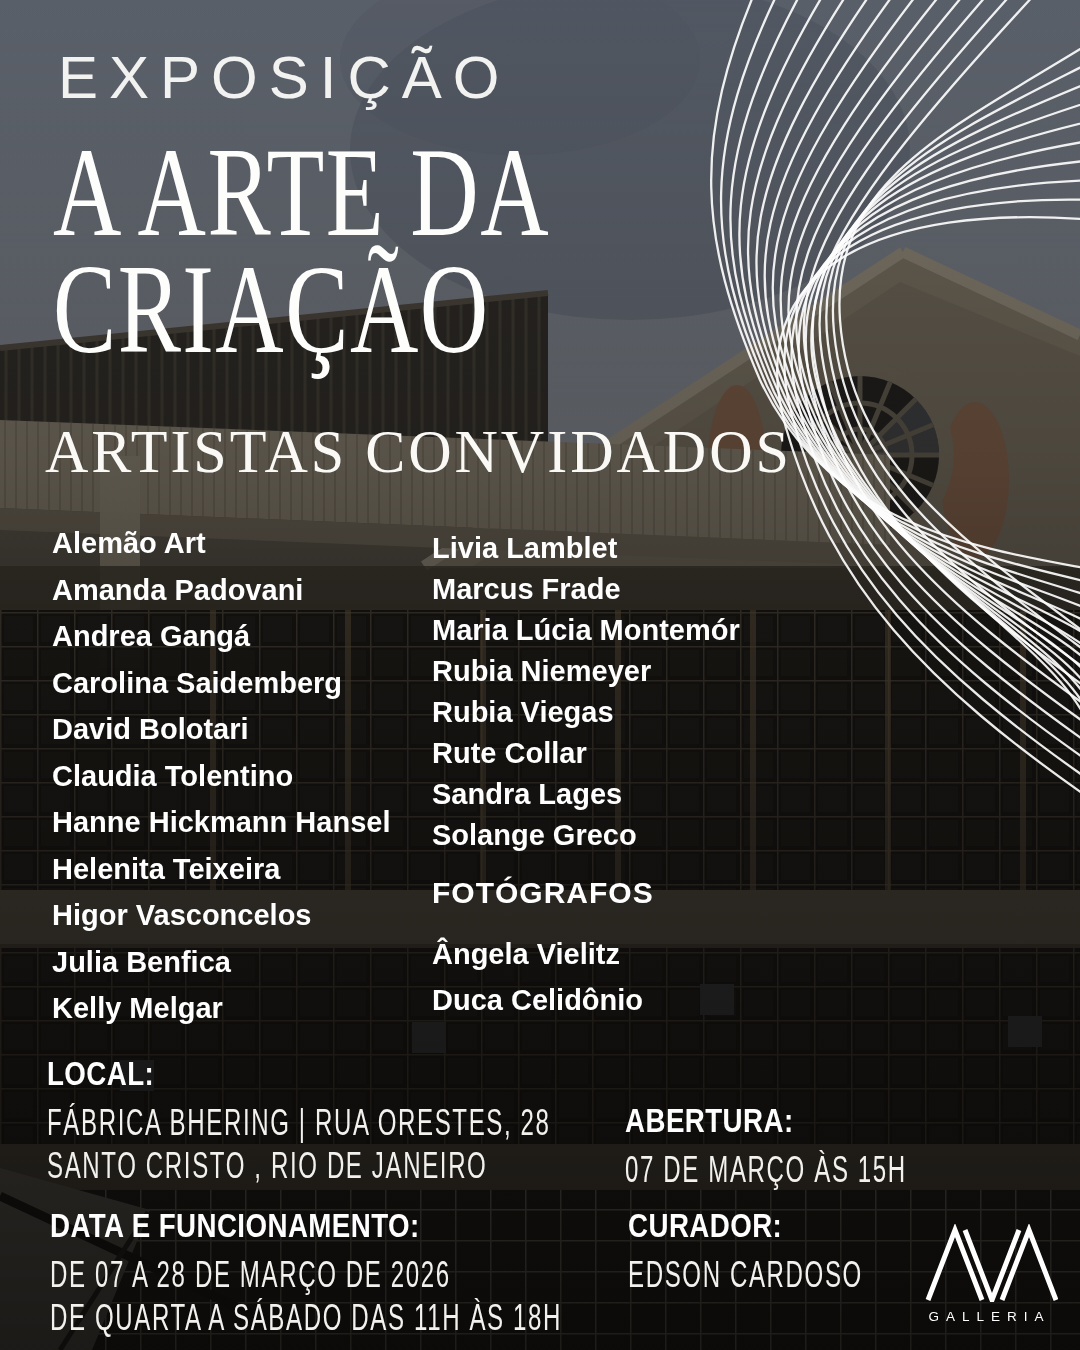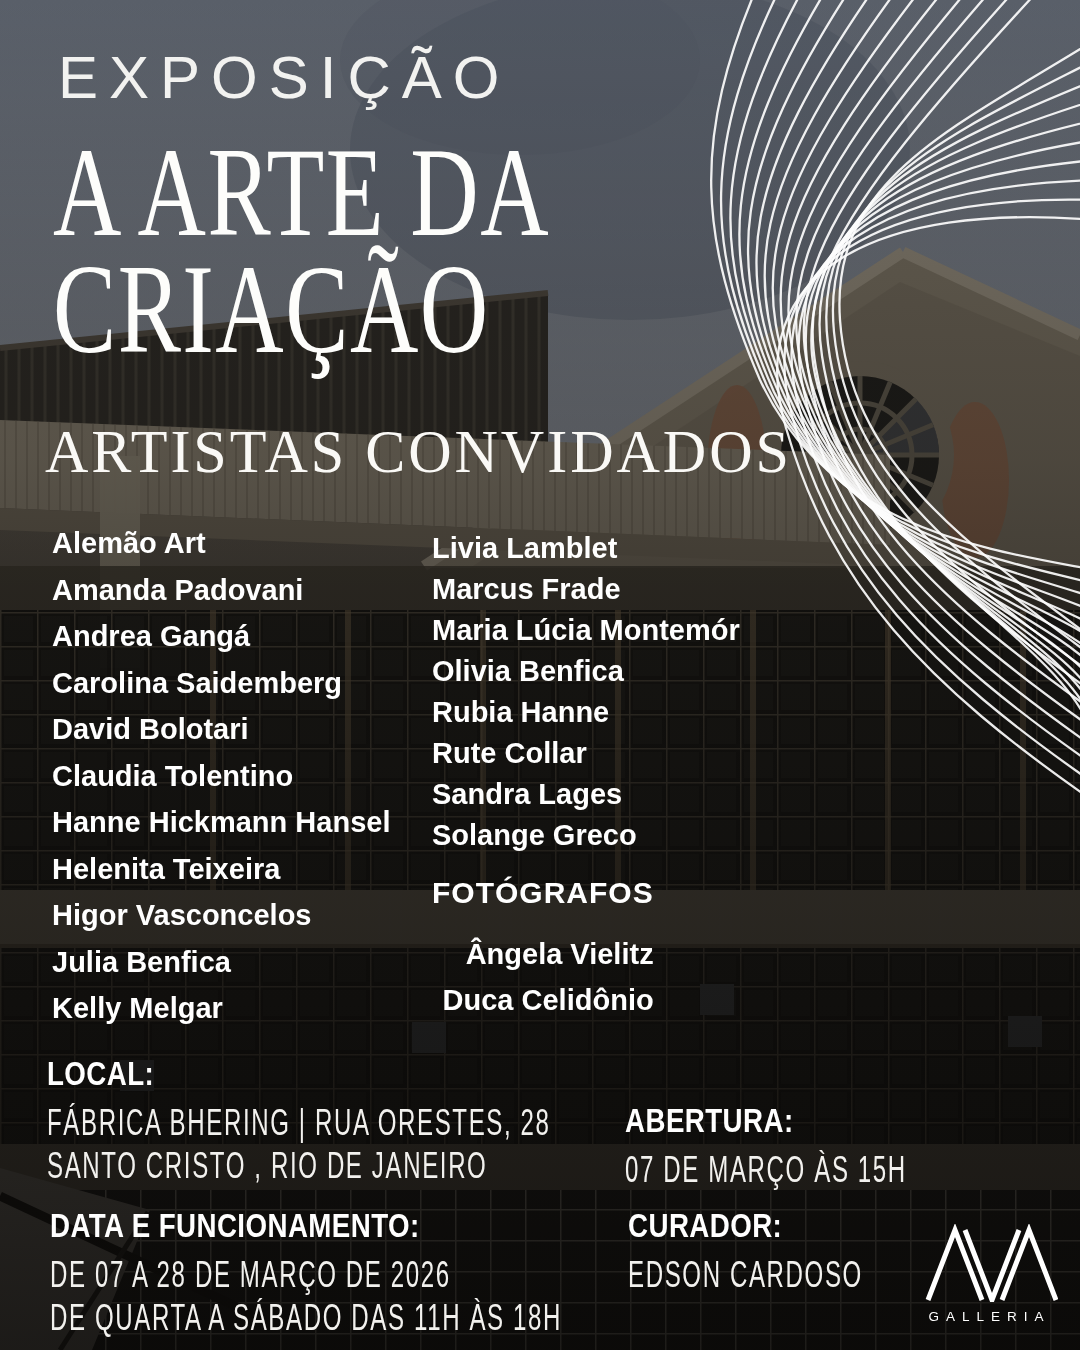--- a/index.html
+++ b/index.html
@@ -39,21 +39,21 @@
   }
   .col{position:absolute;color:#ffffff;font-weight:700;font-size:29px;}
   .col1{left:52px;top:520px;}
   .col1 .name{line-height:46.5px;}
   .col2{left:432px;top:522px;margin-top:6px;}
   .col2 .name{line-height:41px;}
 
   .photo-block{position:absolute;left:432px;top:876px;color:#fff;}
   .photo-heading{font-size:30px;font-weight:700;letter-spacing:1px;}
   .photo-names{margin-top:21px;font-size:29px;font-weight:700;}
-  .photo-names .name{line-height:46px;text-align:right;}
+  .photo-names .name{line-height:46px;}
 
   .info-block{position:absolute;color:#fff;}
   .info-label{
     font-size:33px;font-weight:700;letter-spacing:0.5px;margin-bottom:8px;
     transform:scaleX(0.84);transform-origin:left top;white-space:nowrap;
   }
   .info-lines{
     font-size:37px;font-weight:400;line-height:43px;letter-spacing:2.5px;color:#f2f1ee;
     transform:scaleX(0.65);transform-origin:left top;white-space:nowrap;
   }
@@ -236,22 +236,22 @@
         <div class="name">Helenita Teixeira</div>
         <div class="name">Higor Vasconcelos</div>
         <div class="name">Julia Benfica</div>
         <div class="name">Kelly Melgar</div>
       </div>
 
     <div class="col col2">
         <div class="name">Livia Lamblet</div>
         <div class="name">Marcus Frade</div>
         <div class="name">Maria Lúcia Montemór</div>
-        <div class="name">Olivia Benfica</div>
-        <div class="name">Rubia Hanne</div>
+        <div class="name">Rubia Niemeyer</div>
+        <div class="name">Rubia Viegas</div>
         <div class="name">Rute Collar</div>
         <div class="name">Sandra Lages</div>
         <div class="name">Solange Greco</div>
       </div>
 
     <div class="photo-block">
       <div class="photo-heading">FOTÓGRAFOS</div>
       <div class="photo-names">
           <div class="name">Ângela Vielitz</div>
           <div class="name">Duca Celidônio</div>

